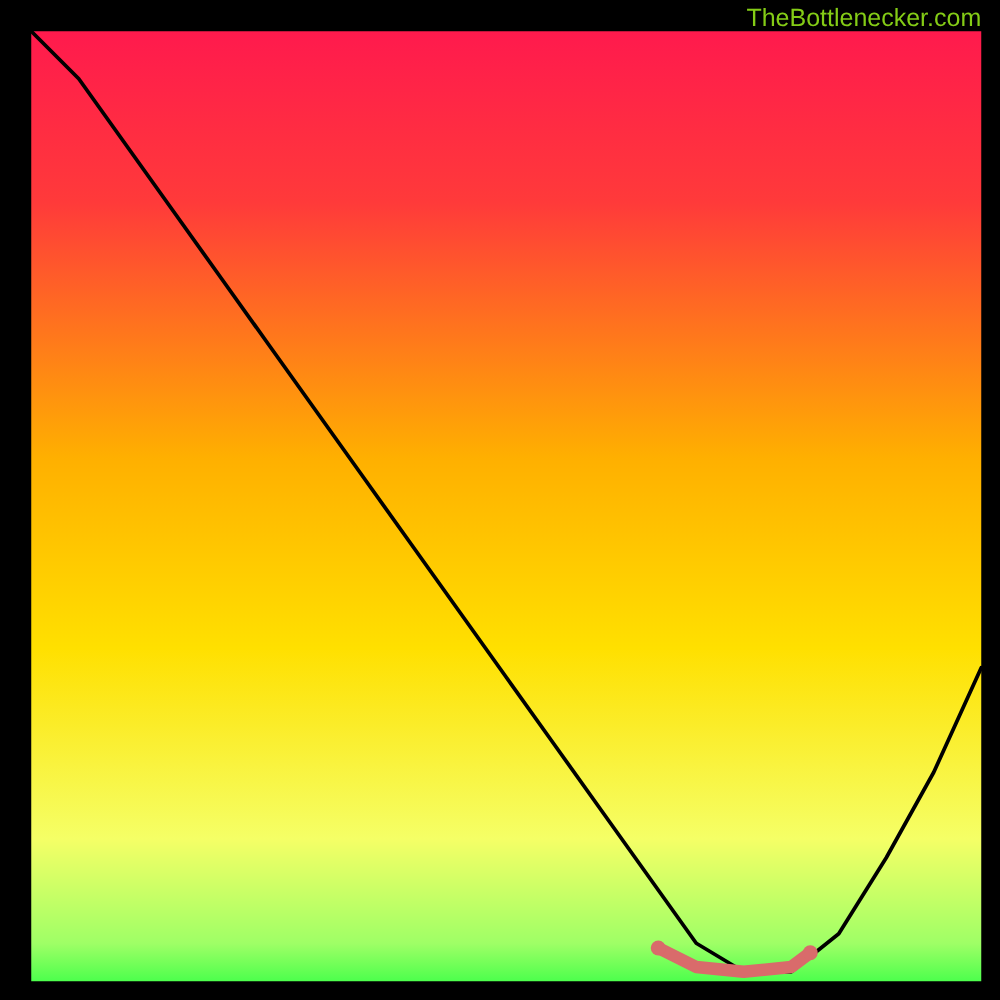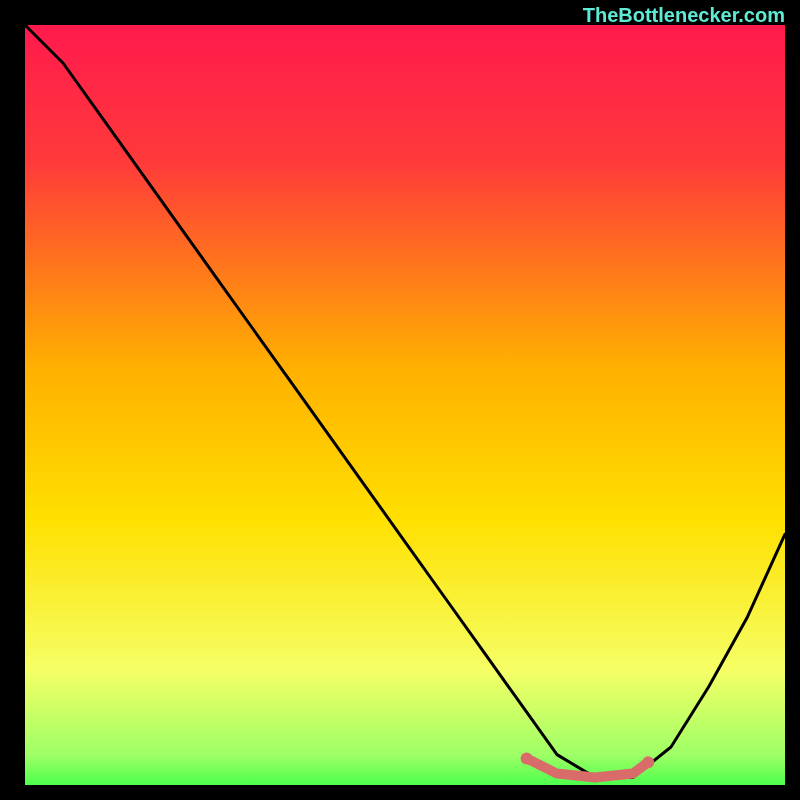--- a/index.html
+++ b/index.html
@@ -15,23 +15,23 @@
     position: absolute;
     top: 0;
     left: 0;
     width: 800px;
     height: 800px;
   }
   .watermark {
     position: absolute;
     top: 4px;
     right: 15px;
-    color: #5eead4;
+    color: #84cc16;
     font-size: 20px;
-    font-weight: 700;
+    font-weight: 400;
     z-index: 10;
   }
   svg {
     display: block;
   }
 </style>
 </head>
 <body>
 
 <div class="chart-container">

